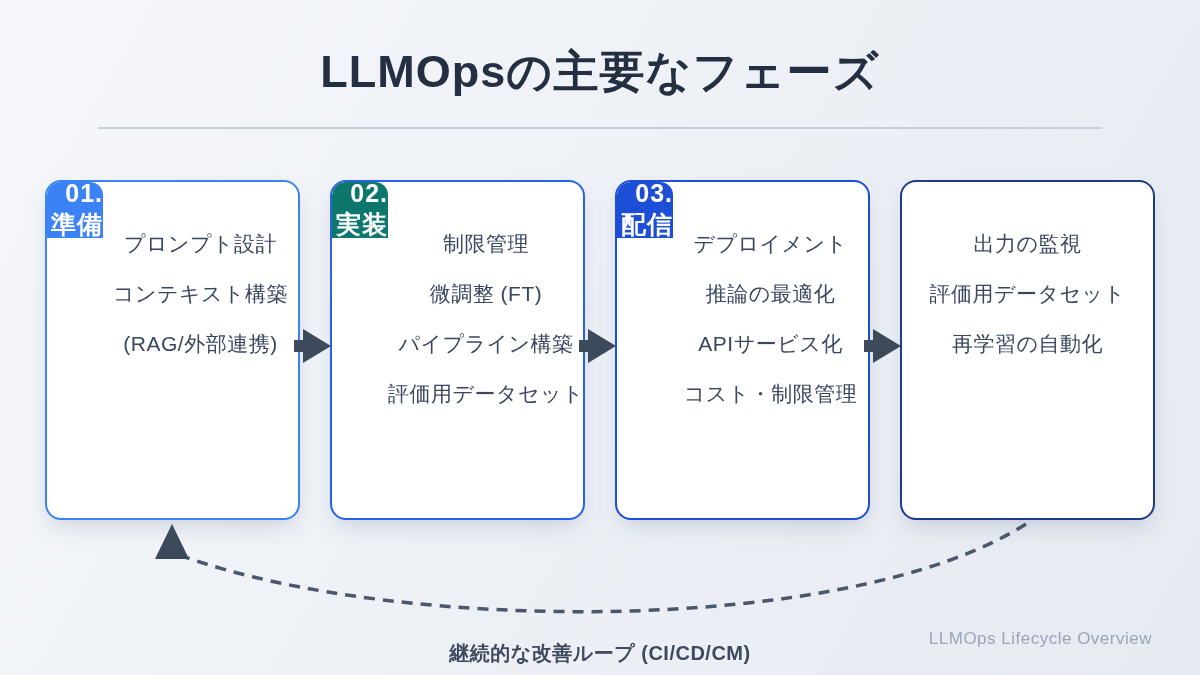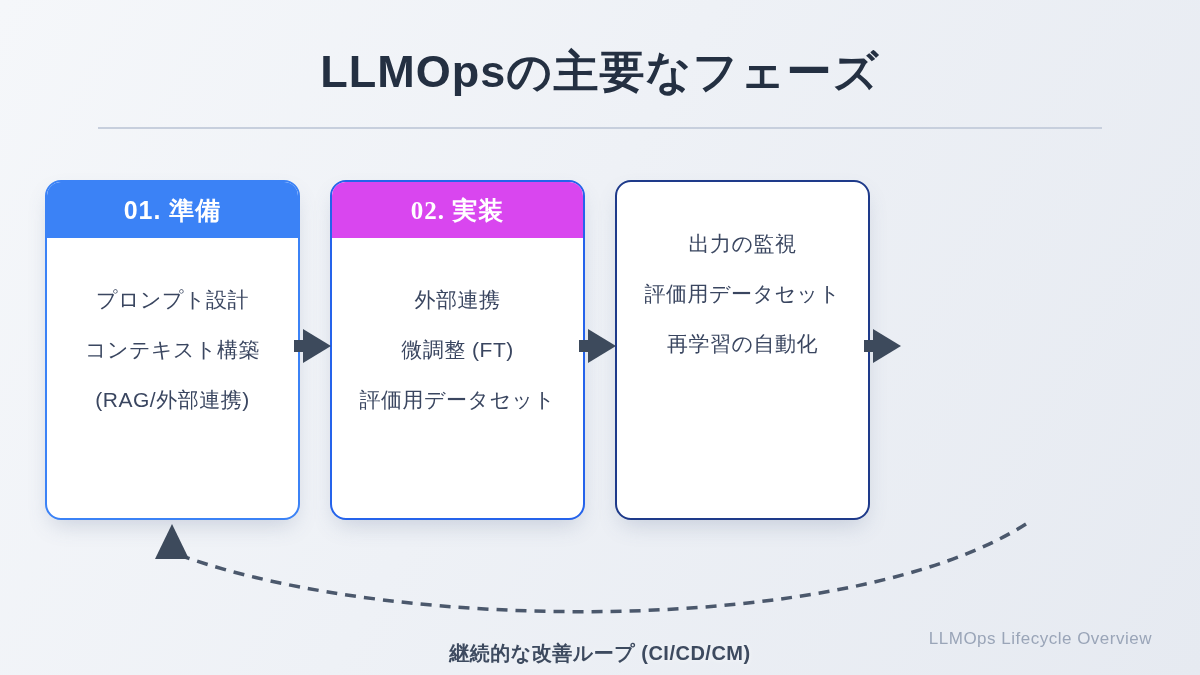--- a/index.html
+++ b/index.html
@@ -18,21 +18,21 @@
     background:#c7cfdd;
   }
   .cards-row{
     position:absolute;top:180px;left:45px;width:1110px;height:340px;
     display:flex;gap:30px;
   }
   .phase-card{
     width:255px;height:340px;box-sizing:border-box;
     background:#ffffff;border:2px solid #3b82f6;border-radius:16px;
     box-shadow:0 10px 22px -6px rgba(80,100,140,0.25);
-    display:flex;flex-direction:column;overflow:hidden;
+    display:flex;flex-direction:row;overflow:hidden;text-align:right;
   }
   .phase-header{
     height:56px;flex:0 0 56px;display:flex;align-items:center;justify-content:center;
     color:#ffffff;font-size:25px;font-weight:700;letter-spacing:1px;
     border-radius:13px 13px 0 0;
   }
   .phase-body{
     flex:1;display:flex;flex-direction:column;padding-top:37px;
   }
   .phase-item{
@@ -67,28 +67,38 @@
     <div class="phase-card" style="border-color: rgb(59, 130, 246);">
       <div class="phase-header" style="background-color: rgb(59, 130, 246);">01. 準備</div>
       <div class="phase-body">
         <div class="phase-item">プロンプト設計</div>
         <div class="phase-item">コンテキスト構築</div>
         <div class="phase-item">(RAG/外部連携)</div>
       </div>
     </div>
 
     <div class="phase-card" style="border-color: rgb(37, 99, 235);">
-      <div class="phase-header" style="background-color: #d946ef; font-family: Liberation Serif, serif;">02. 実装</div>
+      <div class="phase-header" style="background-color: #0f766e;">02. 実装</div>
       <div class="phase-body">
-        <div class="phase-item">外部連携</div>
+        <div class="phase-item">制限管理</div>
         <div class="phase-item">微調整 (FT)</div>
+        <div class="phase-item">パイプライン構築</div>
         <div class="phase-item">評価用データセット</div>
       </div>
     </div>
 
+    <div class="phase-card" style="border-color: rgb(29, 78, 216);">
+      <div class="phase-header" style="background-color: rgb(29, 78, 216);">03. 配信</div>
+      <div class="phase-body">
+        <div class="phase-item">デプロイメント</div>
+        <div class="phase-item">推論の最適化</div>
+        <div class="phase-item">APIサービス化</div>
+        <div class="phase-item">コスト・制限管理</div>
+      </div>
+    </div>
 
     <div class="phase-card" style="border-color: rgb(30, 58, 138);">
       <div class="phase-body">
         <div class="phase-item">出力の監視</div>
         <div class="phase-item">評価用データセット</div>
         <div class="phase-item">再学習の自動化</div>
       </div>
     </div>
 
   </div>

